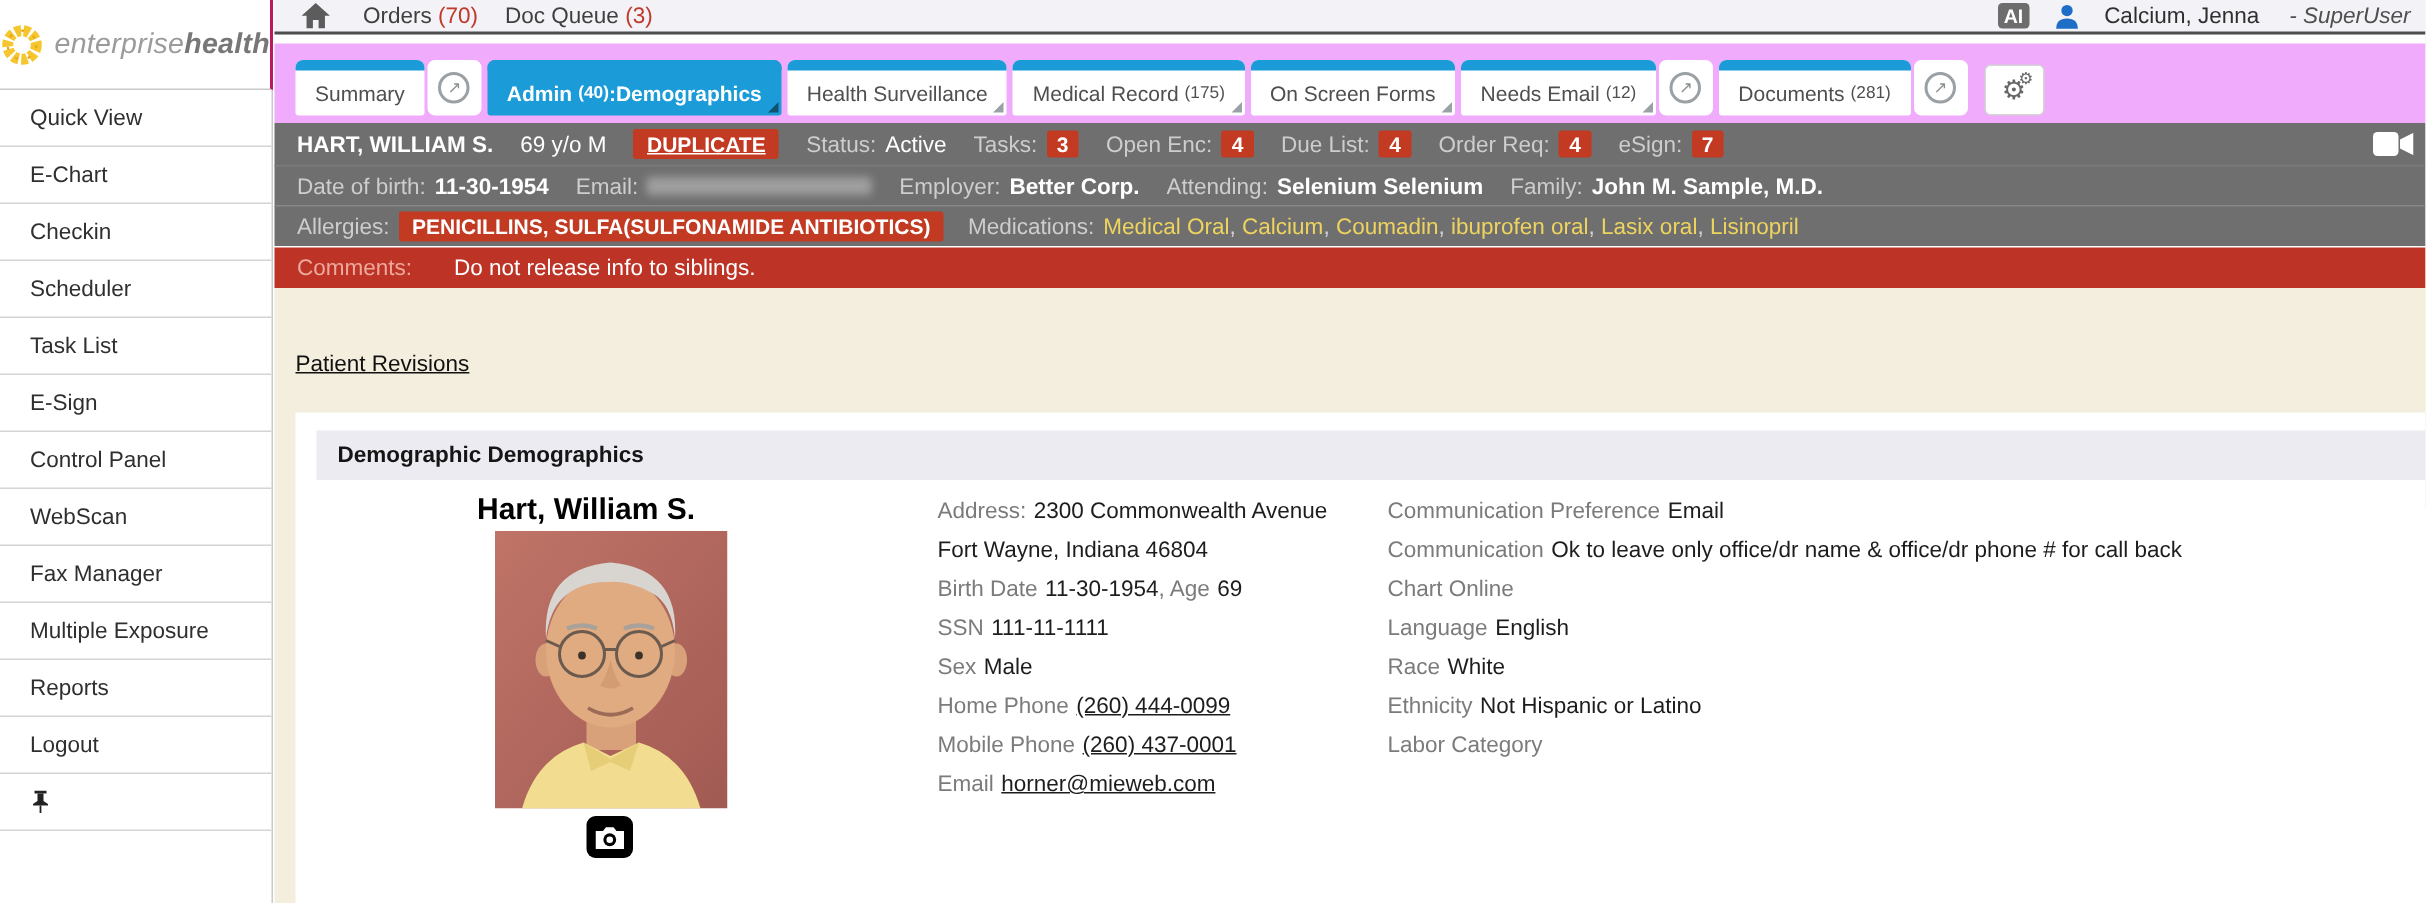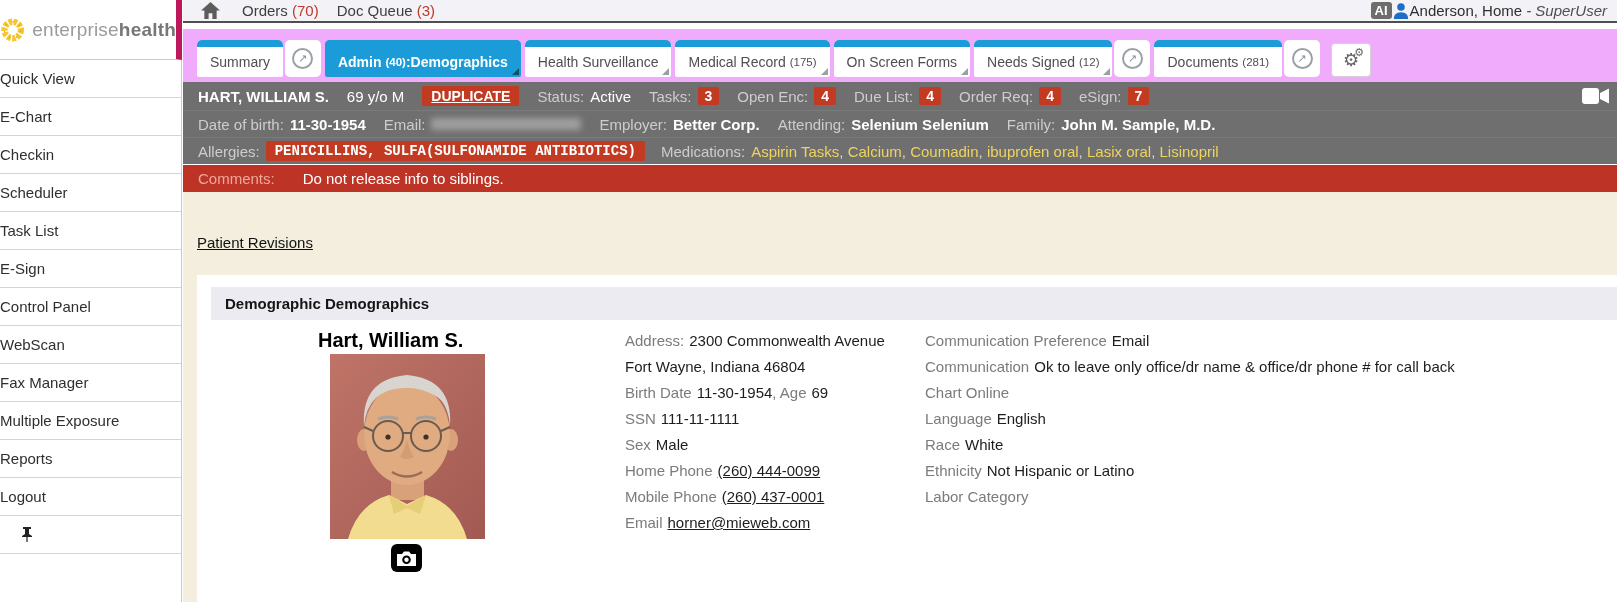--- a/index.html
+++ b/index.html
@@ -1,38 +1,38 @@
 <!DOCTYPE html>
 <html><head>
 <meta charset="utf-8">
 <style>
   * { box-sizing: border-box; margin: 0; padding: 0; }
   html,body { width:1617px; height:602px; overflow:hidden; }
   body { font-family:"Liberation Sans", sans-serif; background:#fff; position:relative; }
 
   
   .logo-panel { position:absolute; left:0; top:0; width:182px; height:60px; background:#fff;
-    border-right:6px solid #be185d; border-bottom:1px solid #c9c9c9;
-    display:flex; align-items:center; justify-content:center; gap:7px; }
+    border-right:2px solid #be185d; border-bottom:1px solid #c9c9c9;
+    display:flex; align-items:center; justify-content:center; gap:7px;font-style:italic; }
   .logo-text { font-size:19px; color:#9b9b9b; letter-spacing:0.2px; }
   .logo-text b { color:#777; font-weight:700; }
   .sidebar { position:absolute; left:0; top:60px; bottom:0; width:182px; background:#fff;
     border-right:1px solid #c9c9c9; }
-  .side-item { list-style:none; height:38px; line-height:37px; font-size:15px;
+  .side-item { list-style:none; height:38px; line-height:37px; padding-left:20px; font-size:15px;
     color:#2f2f2f; border-bottom:1px solid #d4d4d4; cursor:pointer; }
   .pin-row { height:38px; display:flex; align-items:center; padding-left:20px;
     border-bottom:1px solid #d4d4d4; cursor:pointer; }
 
   
   .topbar { position:absolute; left:183px; top:0; right:0; height:23px; background:#f3f2f6;
     border-bottom:2px solid #4e4e4e; display:flex; align-items:center; padding:0 10px 0 18px; }
   .home-ic { margin-right:22px; display:flex; cursor:pointer; }
   .top-link { font-size:15px; color:#3f3f3f; margin-right:18px; cursor:pointer; }
   .top-count { color:#c0392b; }
-  .top-right { margin-left:auto; display:flex; align-items:center; gap:0; }
+  .top-right { margin-left:auto; display:flex; align-items:center; gap:16px; }
   .ai-badge { background:#6d6d6d; color:#fff; font-weight:700; font-size:13px; border-radius:3px;
     padding:1px 4px; cursor:pointer; }
   .user-name { font-size:15px; color:#2f2f2f; cursor:pointer; }
   .user-role { font-size:15px; color:#4f4f4f; font-style:italic; margin-left:4px; }
 
   
   .tabbar { position:absolute; left:183px; top:29px; right:0; height:53px; background:#f0abfc;
     display:flex; align-items:center; padding:6px 0 0 14px; }
   .tabgroup { display:flex; gap:2px; margin-right:4px; }
   .tab { position:relative; height:37px; background:#fff; border-radius:5px 5px 2px 2px;
@@ -59,21 +59,21 @@
   .b-row { background:#6f6f6f; height:28px; display:flex; align-items:center; padding-left:15px;
     color:#fff; font-size:15px; }
   .b-row + .b-row { border-top:1px solid #7b7b7b; height:27px; }
   .b-lbl { color:#cdcdcd; margin-right:6px; }
   .b-val { color:#fff; }
   .b-bold { font-weight:700; }
   .sp { margin-right:18px; }
   .rbadge { background:#c23a22; color:#fff; font-weight:700; border-radius:2px; padding:1px 7px;
     font-size:14px; cursor:pointer; }
   .duplicate { text-decoration:underline; padding:2px 9px; margin-right:18px; }
-  .allergy-badge { padding:2px 9px; margin-right:16px;font-family:Liberation Mono, monospace; }
+  .allergy-badge { padding:2px 9px; margin-right:16px; }
   .email-blur { display:inline-block; width:150px; height:12px; background:#9f9f9f;
     border-radius:2px; filter:blur(3px); margin-right:18px; }
   .med { color:#eed45e; cursor:pointer; }
   .sep { color:#d6d6d6; }
   .cam-video { margin-left:auto; margin-right:8px; display:flex; cursor:pointer; }
 
   .comments-row { position:absolute; left:183px; top:165px; right:0; height:27px; background:#bd3426;
     display:flex; align-items:center; padding-left:15px; font-size:15px; }
   .comments-lbl { color:#eda99c; margin-right:28px; }
   .comments-val { color:#fff; }
@@ -140,21 +140,21 @@
       </svg>
   </span>
   <span class="top-link"><span>Orders</span> <span class="top-count">(70)</span></span>
   <span class="top-link"><span>Doc Queue</span> <span class="top-count">(3)</span></span>
   <span class="top-right">
     <span class="ai-badge">AI</span>
     <svg width="18" height="18" viewBox="0 0 20 20">
       <circle cx="10" cy="5.6" r="4.2" fill="#1e6ec8"></circle>
       <path d="M2 19 Q2 11.5 10 11.5 Q18 11.5 18 19 Z" fill="#1e6ec8"></path>
     </svg>
-    <span class="user-name">Anderson, Home</span>
+    <span class="user-name">Calcium, Jenna</span>
     <span class="user-role">- SuperUser</span>
   </span>
 </header>
 
 <div class="tabbar">
   <div class="tabgroup">
     <div class="tab">
         <span>Summary</span>
       </div>
     <div class="chip">
@@ -179,21 +179,21 @@
         <span class="tab-count">(175)</span>
       </div>
   </div>
   <div class="tabgroup">
     <div class="tab fold">
         <span>On Screen Forms</span>
       </div>
   </div>
   <div class="tabgroup">
     <div class="tab fold">
-        <span>Needs Signed</span>
+        <span>Needs Email</span>
         <span class="tab-count">(12)</span>
       </div>
     <div class="chip">
         <span class="circle-arrow">↗</span>
       </div>
   </div>
   <div class="tabgroup">
     <div class="tab">
         <span>Documents</span>
         <span class="tab-count">(281)</span>
@@ -241,21 +241,21 @@
     <span class="b-val b-bold sp">Better Corp.</span>
     <span class="b-lbl">Attending:</span>
     <span class="b-val b-bold sp">Selenium Selenium</span>
     <span class="b-lbl">Family:</span>
     <span class="b-val b-bold">John M. Sample, M.D.</span>
   </div>
   <div class="b-row">
     <span class="b-lbl">Allergies:</span>
     <span class="rbadge allergy-badge">PENICILLINS, SULFA(SULFONAMIDE ANTIBIOTICS)</span>
     <span class="b-lbl">Medications:</span>
-    <span><span class="med">Aspirin Tasks</span><span class="sep">, </span><span class="med">Calcium</span><span class="sep">, </span><span class="med">Coumadin</span><span class="sep">, </span><span class="med">ibuprofen oral</span><span class="sep">, </span><span class="med">Lasix oral</span><span class="sep">, </span><span class="med">Lisinopril</span></span>
+    <span><span class="med">Medical Oral</span><span class="sep">, </span><span class="med">Calcium</span><span class="sep">, </span><span class="med">Coumadin</span><span class="sep">, </span><span class="med">ibuprofen oral</span><span class="sep">, </span><span class="med">Lasix oral</span><span class="sep">, </span><span class="med">Lisinopril</span></span>
   </div>
 </div>
 
 <div class="comments-row">
   <span class="comments-lbl">Comments:</span>
   <span class="comments-val">Do not release info to siblings.</span>
 </div>
 
 <main class="content">
   <a class="revisions">Patient Revisions</a>

